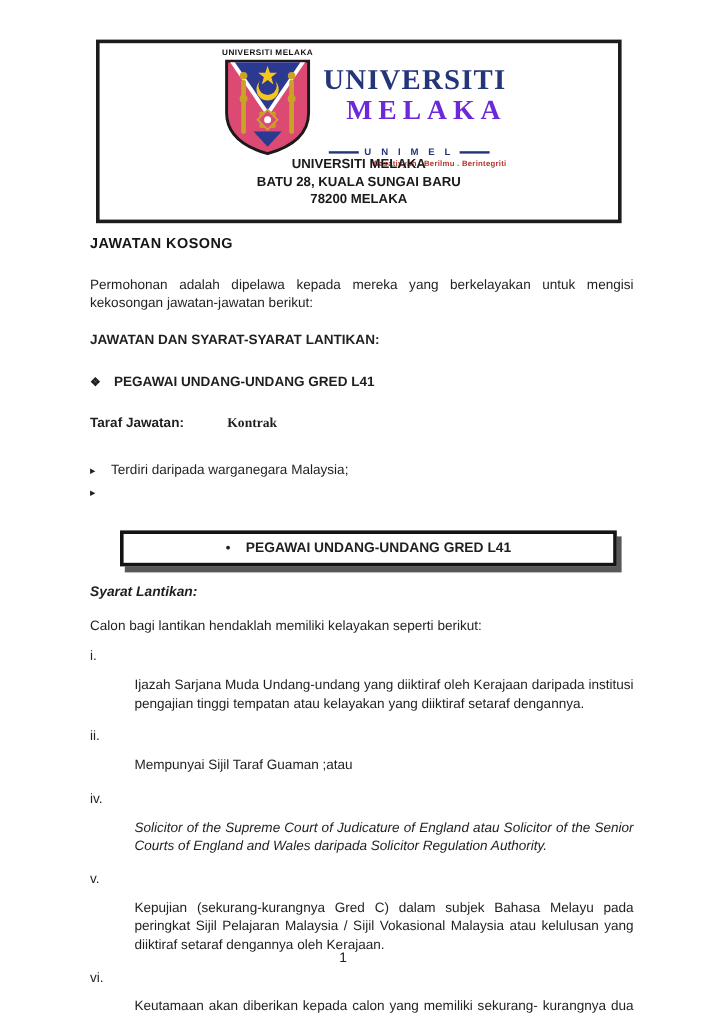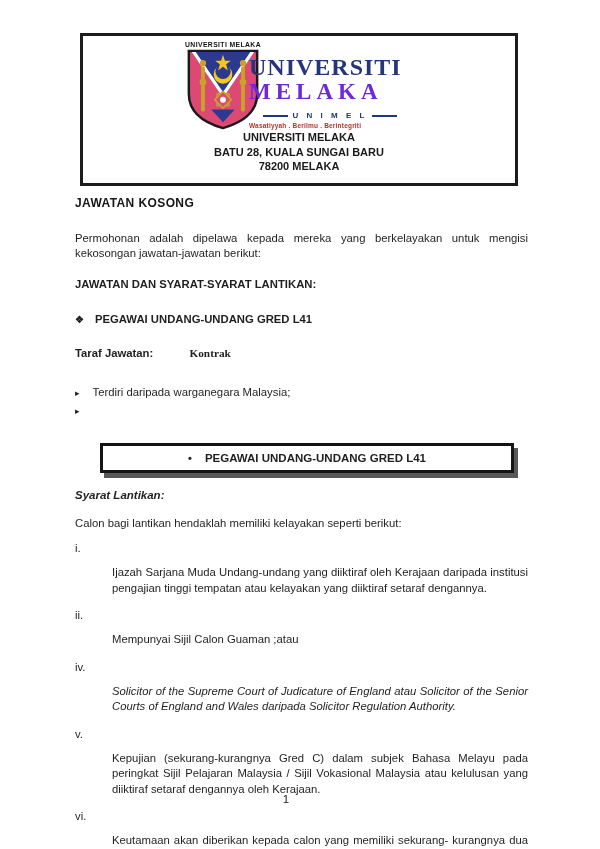--- a/index.html
+++ b/index.html
@@ -4,24 +4,24 @@
 <style>
   html,body{margin:0;padding:0;background:#fff;}
   .page{position:relative;width:600px;height:849px;background:#fff;overflow:hidden;
         font-family:"Liberation Sans",sans-serif;color:#1f1f1f;}
 
   
   .header-box{position:absolute;left:80px;top:33px;width:432px;height:147px;border:3px solid #1c1c1c;background:#fff;}
   .crest{position:absolute;left:96px;top:5px;width:88px;text-align:center;}
   .crest-banner{font-size:6.8px;font-weight:bold;letter-spacing:.4px;color:#111;white-space:nowrap;}
   .crest svg{display:block;margin:1px auto 0;}
-  .wordmark{position:absolute;left:166px;top:19px;width:162px;text-align:left;}
+  .wordmark{position:absolute;left:177px;top:19px;width:162px;text-align:right;}
   .wm1{font-family:"Liberation Serif",serif;font-weight:bold;font-size:24px;line-height:25px;letter-spacing:1px;color:#24357a;}
   .wm2{font-family:"Liberation Serif",serif;font-weight:bold;font-size:23px;line-height:24px;letter-spacing:5px;color:#6d28d9;}
-  .wm3{display:flex;align-items:center;gap:5px;margin:7px 14px 0;}
+  .wm3{display:flex;align-items:center;gap:5px;margin:18px 14px 0;}
   .wm3 .rule{flex:1;height:2px;background:#24357a;}
   .wm3 .unimel{font-size:8px;font-weight:bold;letter-spacing:3px;color:#24357a;white-space:nowrap;}
   .wm4{font-size:6.5px;font-weight:bold;color:#b5342b;margin-top:2px;letter-spacing:.2px;}
   .address{position:absolute;left:0;right:0;top:94px;text-align:center;font-weight:bold;
            font-size:11px;line-height:14.5px;color:#1a1a1a;}
 
   
   .content{position:absolute;left:75px;top:196px;width:453px;}
   h1.title{font-size:12px;font-weight:bold;letter-spacing:.4px;color:#161616;margin:0 0 21px 0;}
   .intro{font-size:11.3px;line-height:15px;text-align:justify;margin:0 0 17px 0;}
@@ -134,21 +134,21 @@
 
     <p class="calon">Calon bagi lantikan hendaklah memiliki kelayakan seperti berikut:</p>
 
     <div id="conditions-list">
         <div class="cond-row">
           <span class="cond-num">i.</span>
           <span class="cond-text"><span>Ijazah Sarjana Muda Undang-undang yang diiktiraf oleh Kerajaan daripada institusi pengajian tinggi tempatan atau kelayakan yang diiktiraf setaraf dengannya.</span></span>
         </div>
         <div class="cond-row">
           <span class="cond-num">ii.</span>
-          <span class="cond-text"><span>Mempunyai Sijil Calon Guaman ;atau</span></span>
+          <span class="cond-text"><span>Mempunyai Sijil Taraf Guaman ;atau</span></span>
         </div>
         <div class="cond-row">
           <span class="cond-num">iv.</span>
           <span class="cond-text"><i>Solicitor of the Supreme Court of Judicature of England atau Solicitor of the Senior Courts of England and Wales daripada Solicitor Regulation Authority.</i></span>
         </div>
         <div class="cond-row">
           <span class="cond-num">v.</span>
           <span class="cond-text"><span>Kepujian (sekurang-kurangnya Gred C) dalam subjek Bahasa Melayu pada peringkat Sijil Pelajaran Malaysia / Sijil Vokasional Malaysia atau kelulusan yang diiktiraf setaraf dengannya oleh Kerajaan.</span></span>
         </div>
         <div class="cond-row">

